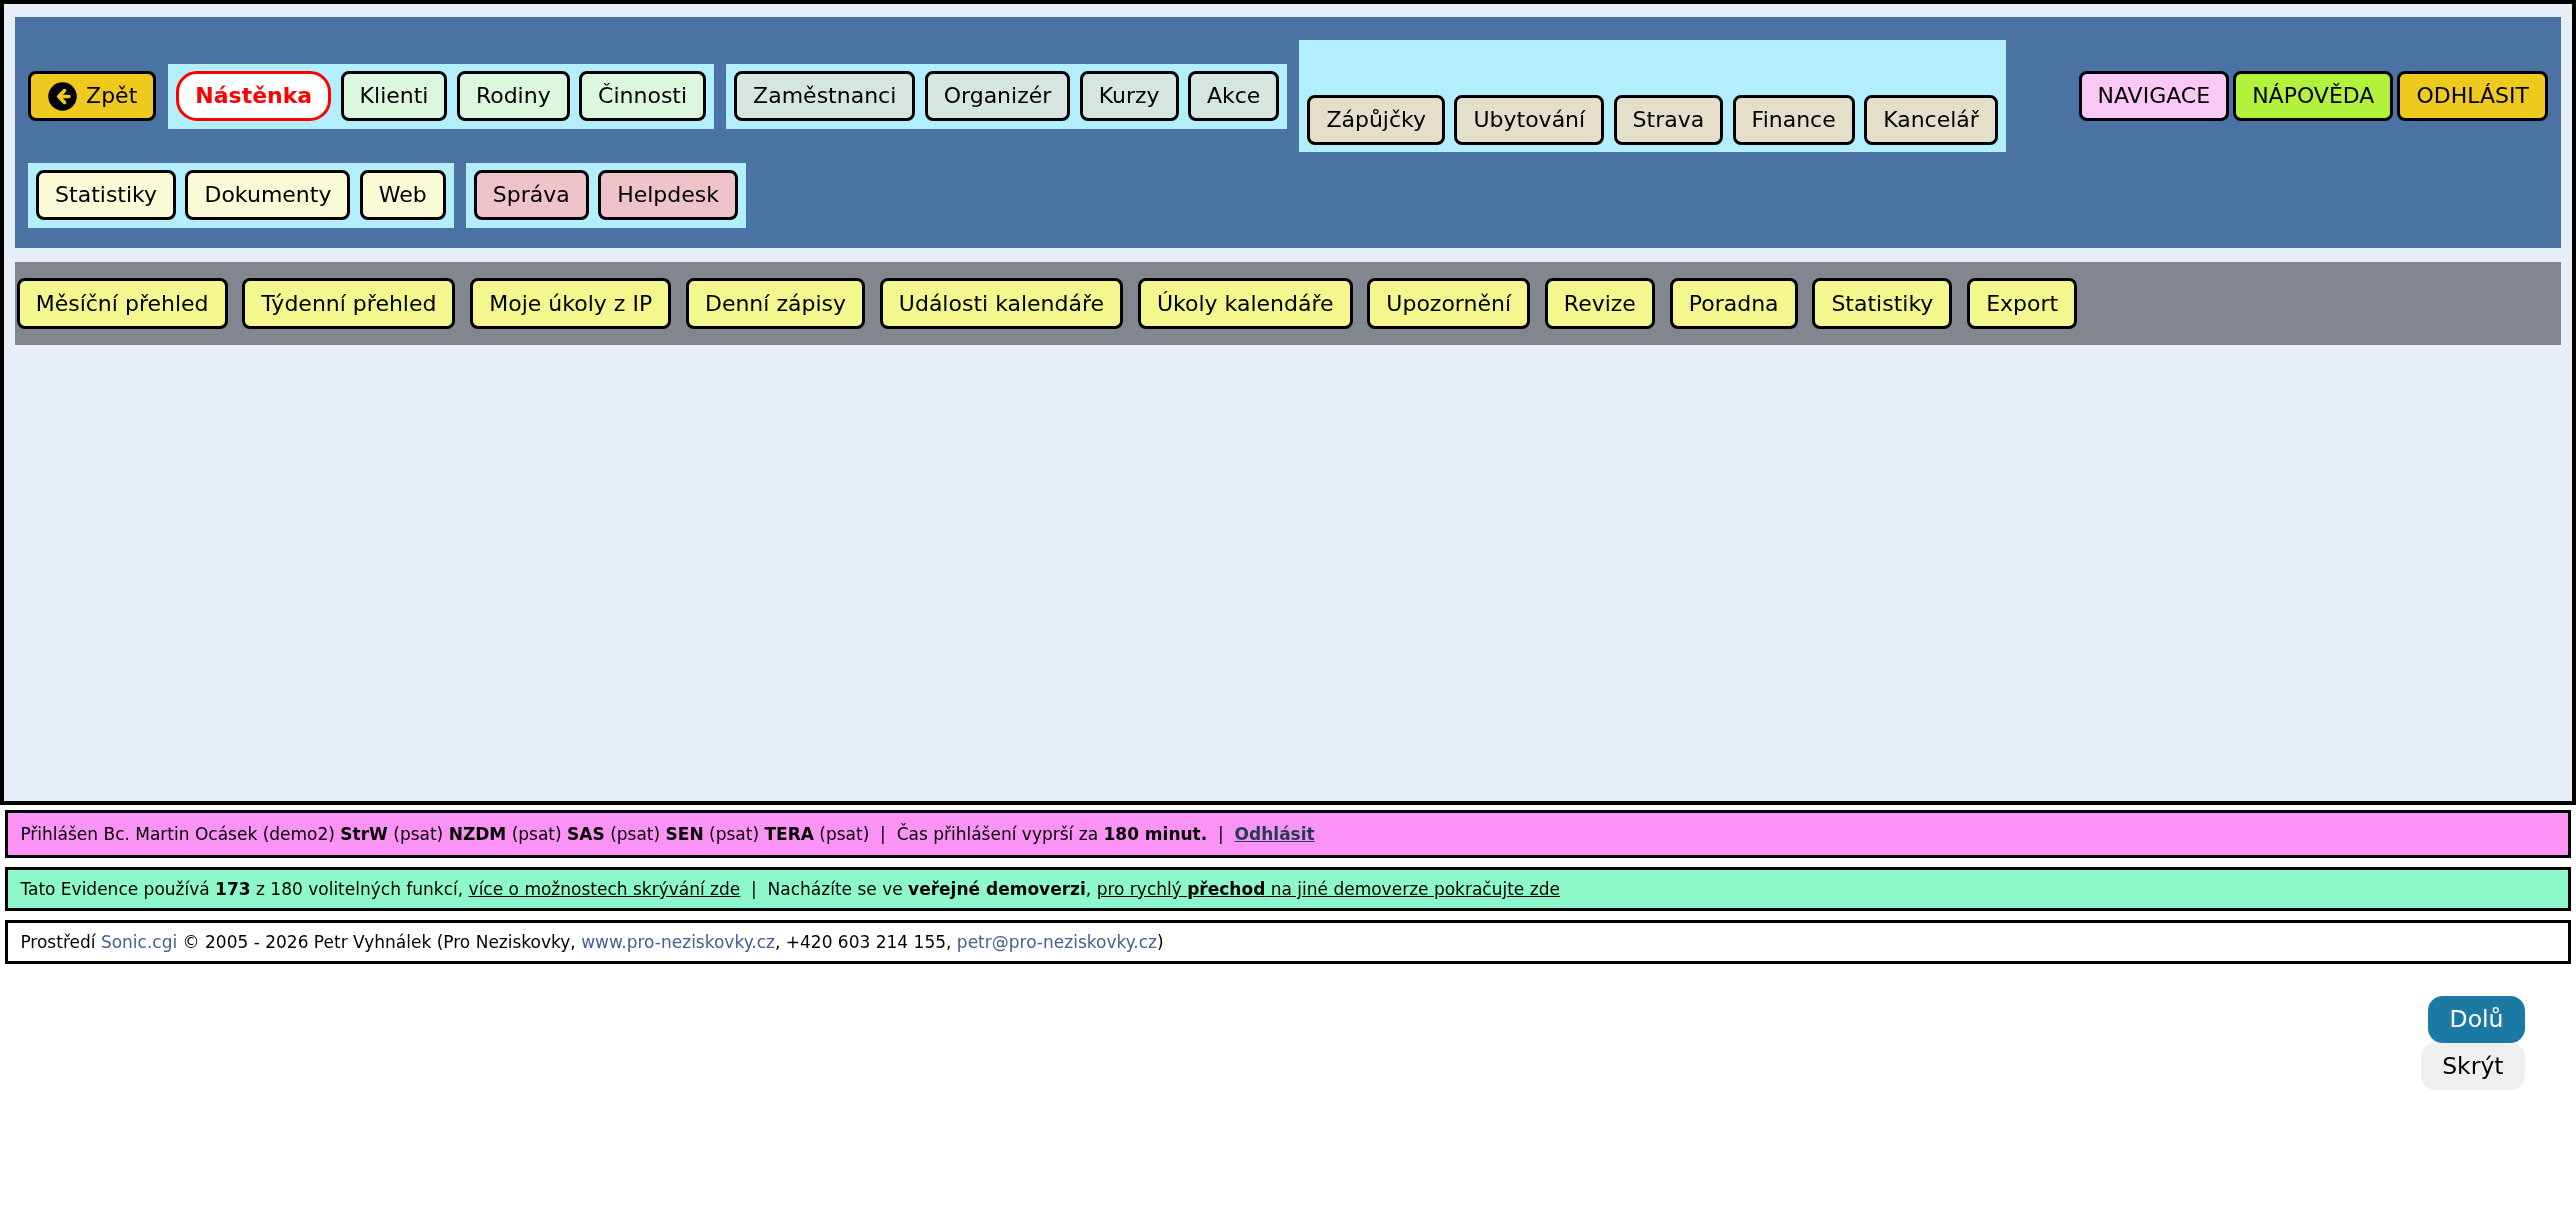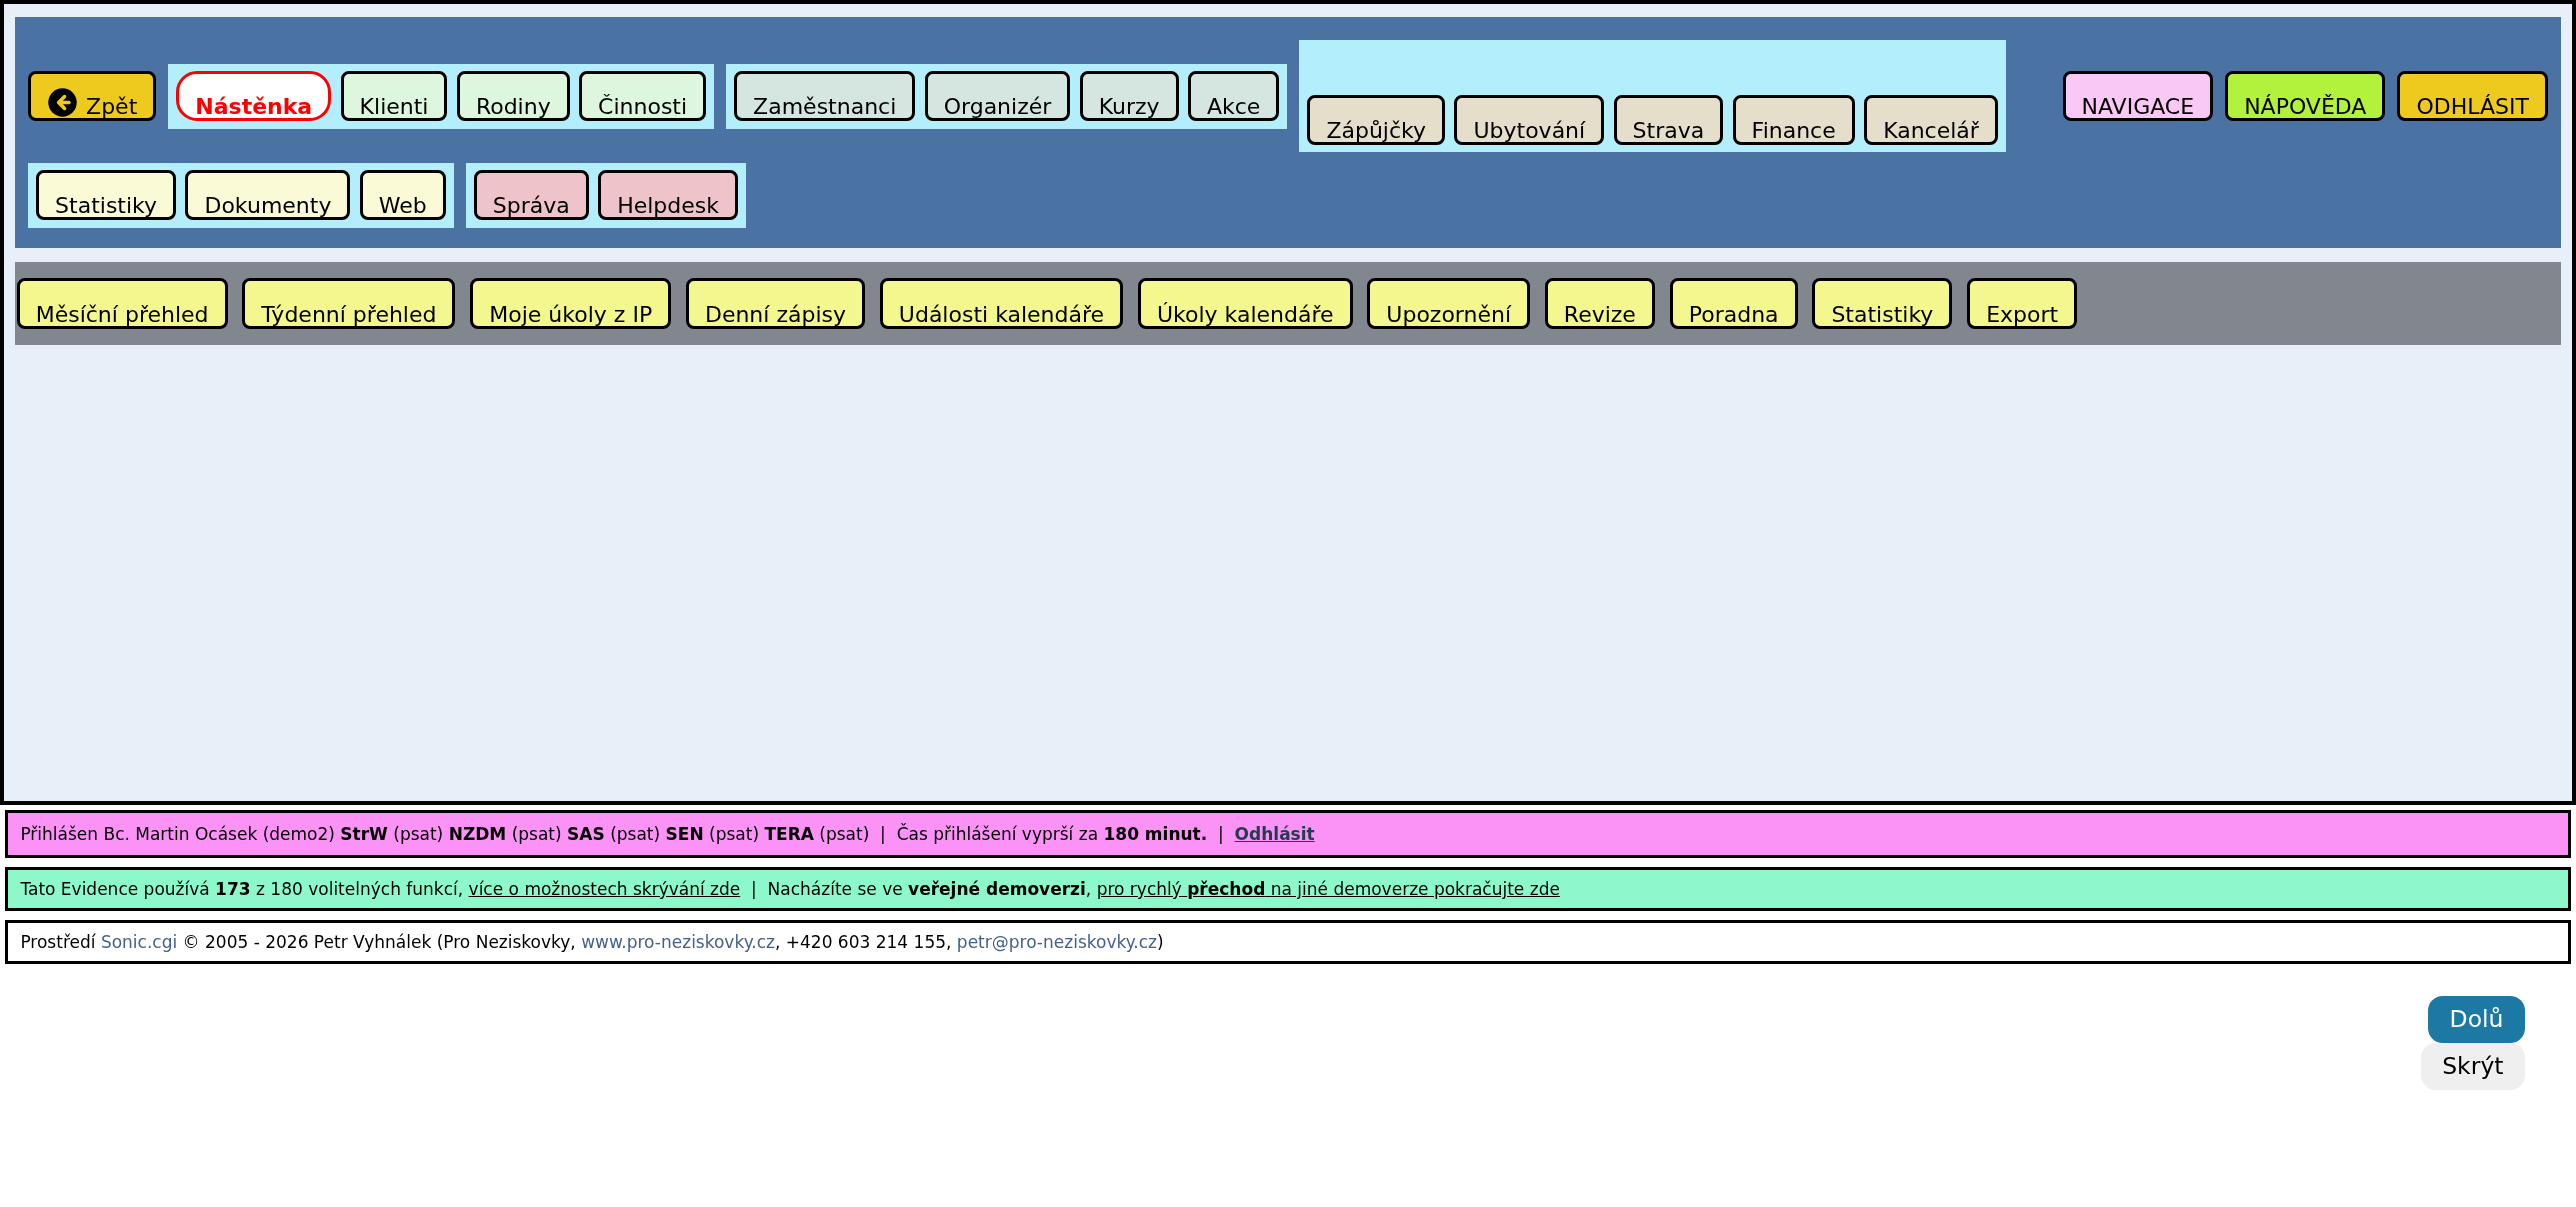--- a/index.html
+++ b/index.html
@@ -19,29 +19,29 @@
   .nav-row{display:flex;align-items:center;}
   .nav-row + .nav-row{margin-top:10.7px;}
   .spacer{flex:1;}
   .group{
     display:flex;gap:9.4px;background:#b2eefb;padding:7.4px 8px;
     margin-right:12px;align-items:center;
   }
   .btn{
     font-family:inherit;font-size:22px;line-height:1;color:#000;
     height:50px;padding:0 16px;border:3.4px solid #000;border-radius:8px;
-    display:inline-flex;align-items:flex-end;justify-content:center;gap:8px;
+    display:inline-flex;align-items:center;justify-content:center;gap:8px;
     box-sizing:border-box;cursor:pointer;white-space:nowrap;background:#fff;
   }
   .btn.back{background:#eec91e;margin-right:12px;}
   .g-main .btn{background:#dcf7dd;}
   .btn.active{background:#ffffff;border-color:#ff0000;color:#ff0000;font-weight:bold;border-radius:21px;}
   .g-people .btn{background:#d5e6e0;}
   .g-services .btn{background:#e5decb;margin-top:47px;}
-  .right-btns{display:flex;gap:12px;}
+  .right-btns{display:flex;gap:4px;}
   .btn.navigace{background:#f9c8f4;}
   .btn.napoveda{background:#b2f23d;}
   .btn.odhlasit{background:#eec91e;}
   .g-stat .btn{background:#fafad6;}
   .g-admin .btn{background:#efc3ca;}
   .icon-circle{width:31px;height:31px;flex:0 0 31px;display:inline-block;}
   
   .toolbar{
     margin:14.8px 10.7px 0 10.7px;background:#82878f;
     padding:16px 2px;display:flex;gap:14.8px;align-items:center;

